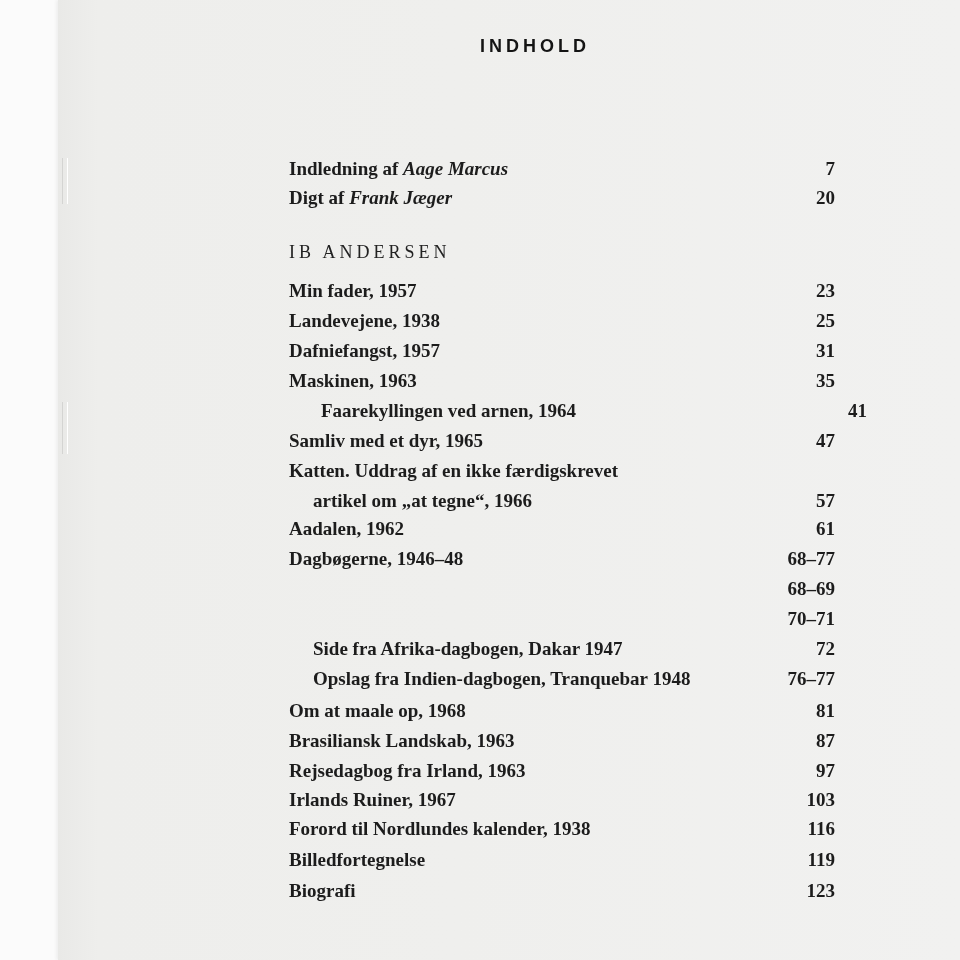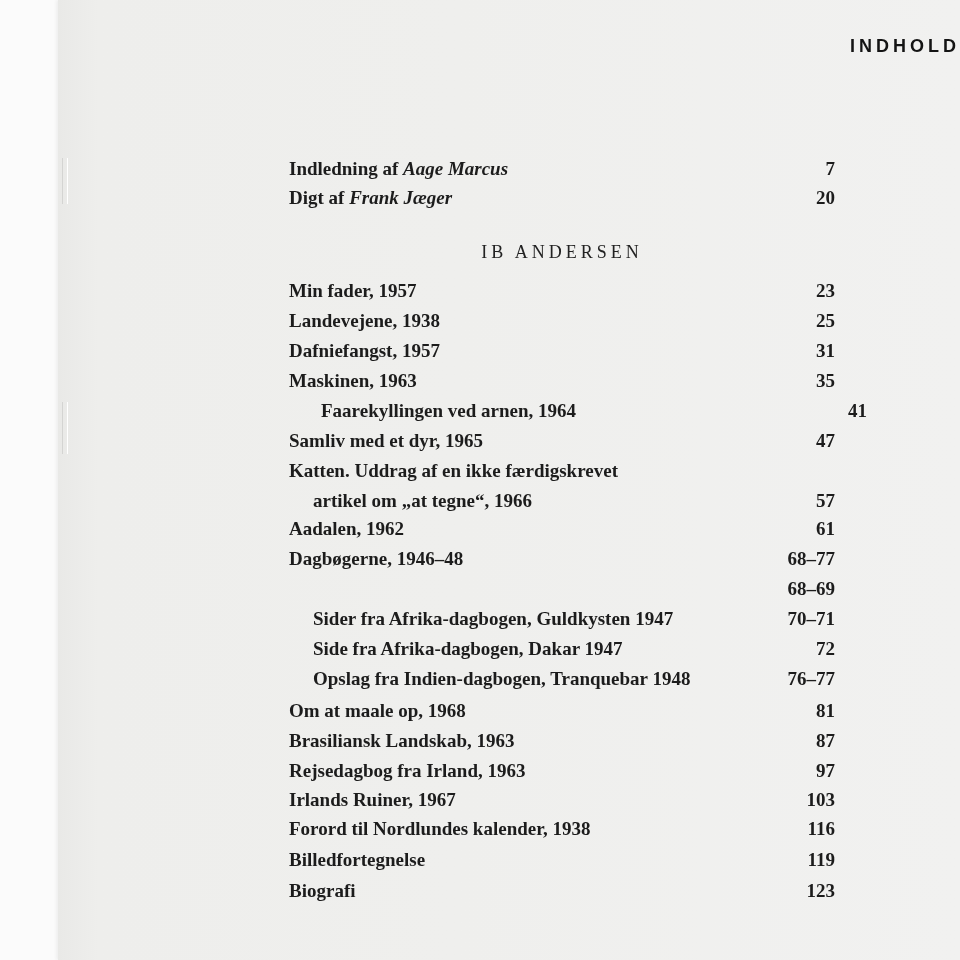--- a/index.html
+++ b/index.html
@@ -14,36 +14,36 @@
       background: linear-gradient(90deg, #e9e9e7 0px, #eeeeec 40px, #efefed 400px, #f1f1f0 902px);
       box-shadow: -2px 0 3px rgba(0,0,0,0.05);
     }
     .staple {
       position: absolute; left: 62px; width: 4px; border-left: 1.5px solid #d4d4d2;
       border-right: 1px solid #ffffff;
     }
     .staple.s1 { top: 158px; height: 46px; }
     .staple.s2 { top: 402px; height: 52px; }
     .heading {
-      position: absolute; top: 36px; left: 0; width: 960px; text-align: right;
+      position: absolute; top: 36px; left: 0; width: 960px; text-align: center;
       font-family: "Liberation Sans", "DejaVu Sans", sans-serif;
       font-weight: bold; font-size: 18px; letter-spacing: 4px; color: #141414;
       padding-left: 110px; box-sizing: border-box;
     }
     .row {
       position: absolute; left: 289px; width: 546px; height: 28px;
       font-size: 19px; line-height: 28px; white-space: nowrap; font-weight: bold;
     }
     .row .title { position: absolute; left: 0; top: 0; }
     .row .page-no { position: absolute; right: 0; top: 0; }
     .row.indent1 .title { left: 24px; }
     .row.indent2 .title { left: 24px; }
     .it { font-style: italic; }
     .section {
-      position: absolute; top: 238px; left: 289px; width: 546px; text-align: center;
+      position: absolute; top: 238px; left: 289px; width: 546px; text-align: left;
       font-size: 18px; letter-spacing: 4px; line-height: 28px; color: #222;
     }
   </style>
 </head>
 <body>
 
 <div class="page"></div>
 <div class="staple s1"></div>
 <div class="staple s2"></div>
 
@@ -98,21 +98,20 @@
       <span class="page-no">61</span>
     </div>
     <div class="row" style="top: 545px;">
       <span class="title">Dagbøgerne, 1946–48</span>
       <span class="page-no">68–77</span>
     </div>
     <div class="row indent2" style="top: 575px;">
       <span class="page-no">68–69</span>
     </div>
     <div class="row indent2" style="top: 605px;">
-      <span class="title">Sider fra Afrika-dagbogen, Guldkysten 1947</span>
       <span class="page-no">70–71</span>
     </div>
     <div class="row indent2" style="top: 635px;">
       <span class="title">Side fra Afrika-dagbogen, Dakar 1947</span>
       <span class="page-no">72</span>
     </div>
     <div class="row indent2" style="top: 665px;">
       <span class="title">Opslag fra Indien-dagbogen, Tranquebar 1948</span>
       <span class="page-no">76–77</span>
     </div>

